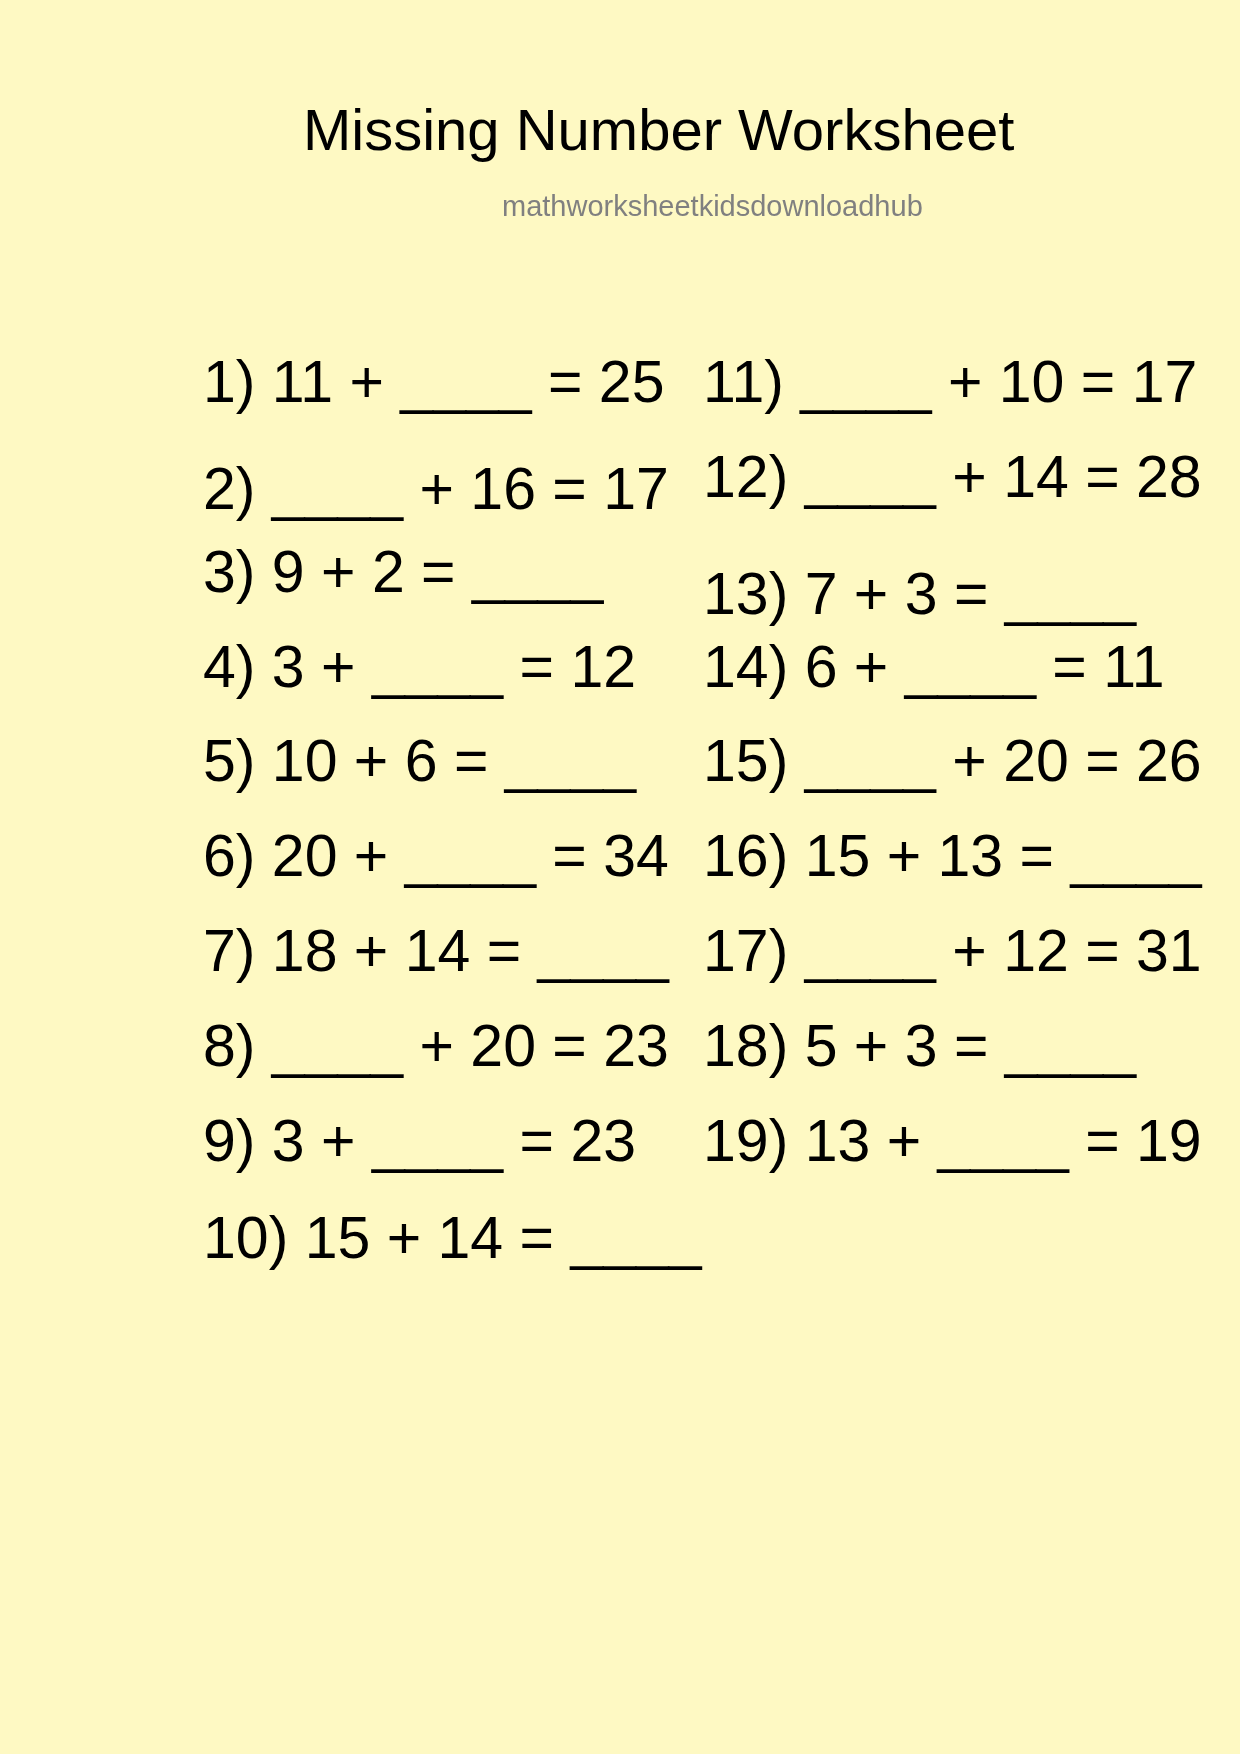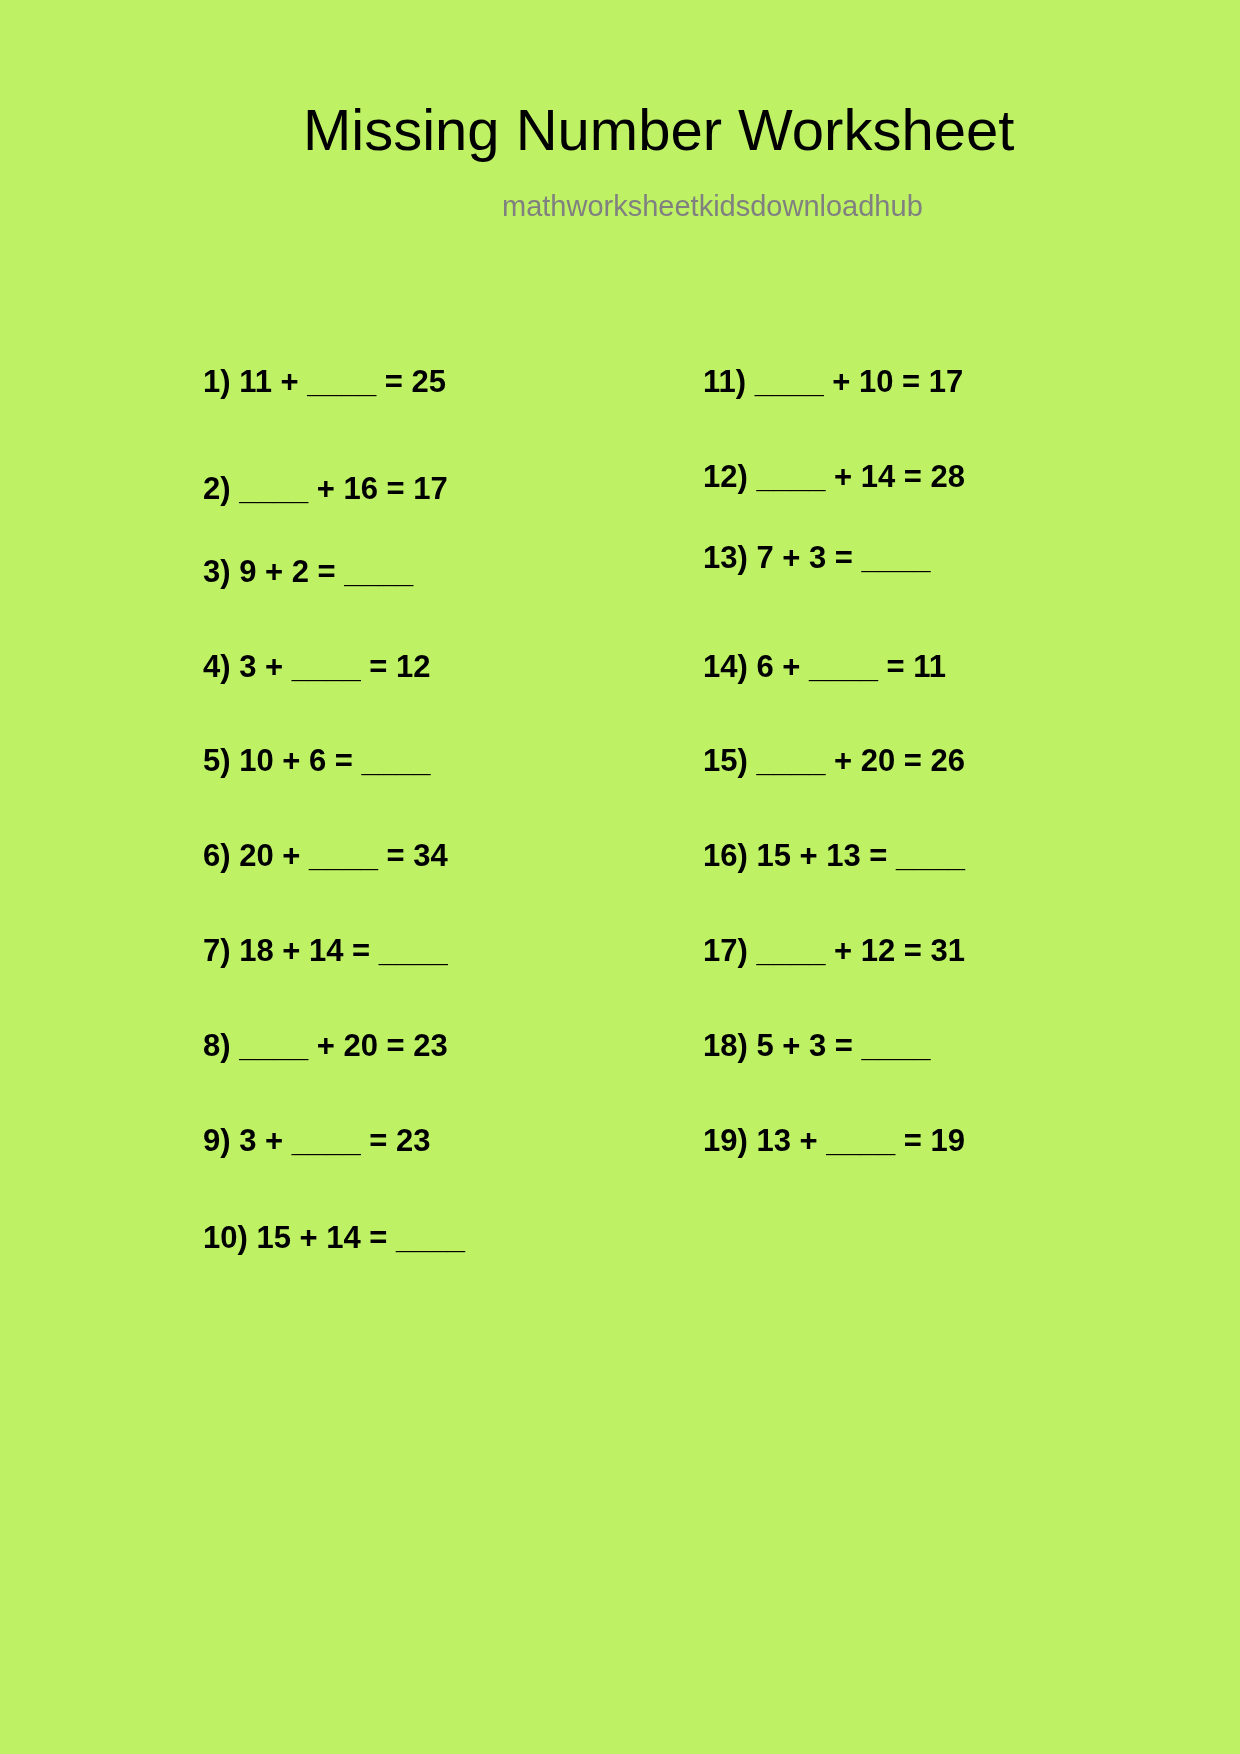--- a/index.html
+++ b/index.html
@@ -13,21 +13,21 @@
       position: relative;
       overflow: hidden;
       font-family: "Liberation Sans", "DejaVu Sans", sans-serif;
       color: #000000;
     }
     .page {
       position: absolute;
       left: 0; top: 0;
       width: 1240px;
       height: 1754px;
-      background: #bef264;
+      background: #fef9c3;
     }
     .title {
       position: absolute;
       left: 303px;
       top: 97px;
       font-size: 58px;
       line-height: 66px;
       white-space: nowrap;
       color: #000000;
       margin: 0;
@@ -45,24 +45,23 @@
     .column {
       position: absolute;
       top: 0;
     }
     .col-left { left: 203px; }
     .col-right { left: 703px; }
     .problem {
       position: absolute;
       left: 0;
       white-space: pre;
-      font-size: 31px;
+      font-size: 59px;
       line-height: 52px;
       color: #000000;
-      font-weight: bold;
     }
   </style>
 </head>
 <body>
 
 <div class="page">
 
   <h1 class="title">Missing Number Worksheet</h1>
   <div class="subtitle">mathworksheetkidsdownloadhub</div>
 
@@ -75,21 +74,21 @@
     <div class="problem" style="top:830px">6) 20 + ____ = 34</div>
     <div class="problem" style="top:925px">7) 18 + 14 = ____</div>
     <div class="problem" style="top:1020px">8) ____ + 20 = 23</div>
     <div class="problem" style="top:1115px">9) 3 + ____ = 23</div>
     <div class="problem" style="top:1212px">10) 15 + 14 = ____</div>
   </div>
 
   <div class="column col-right">
     <div class="problem" style="top:356px">11) ____ + 10 = 17</div>
     <div class="problem" style="top:451px">12) ____ + 14 = 28</div>
-    <div class="problem" style="top:532px">13) 7 + 3 = ____</div>
+    <div class="problem" style="top:568px">13) 7 + 3 = ____</div>
     <div class="problem" style="top:641px">14) 6 + ____ = 11</div>
     <div class="problem" style="top:735px">15) ____ + 20 = 26</div>
     <div class="problem" style="top:830px">16) 15 + 13 = ____</div>
     <div class="problem" style="top:925px">17) ____ + 12 = 31</div>
     <div class="problem" style="top:1020px">18) 5 + 3 = ____</div>
     <div class="problem" style="top:1115px">19) 13 + ____ = 19</div>
   </div>
 
 </div>
 

